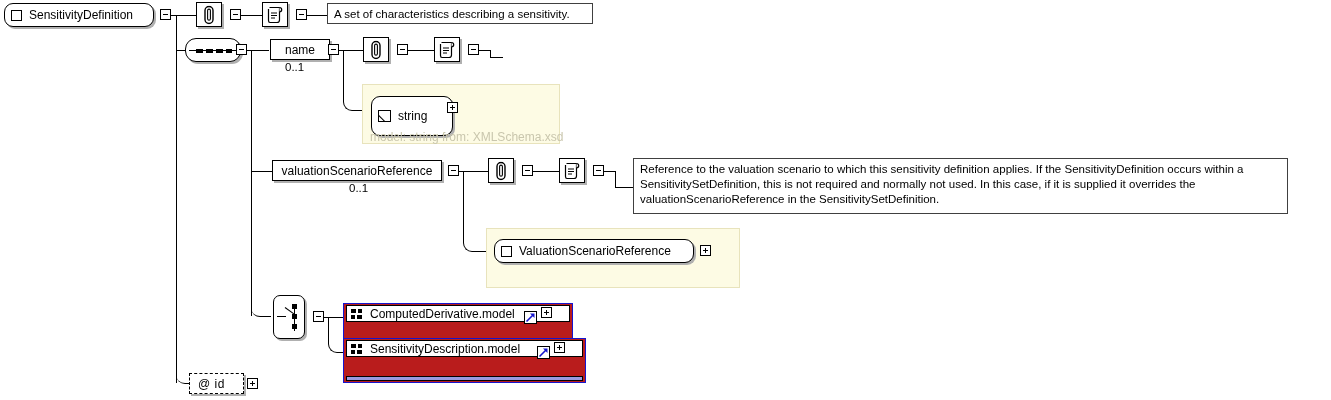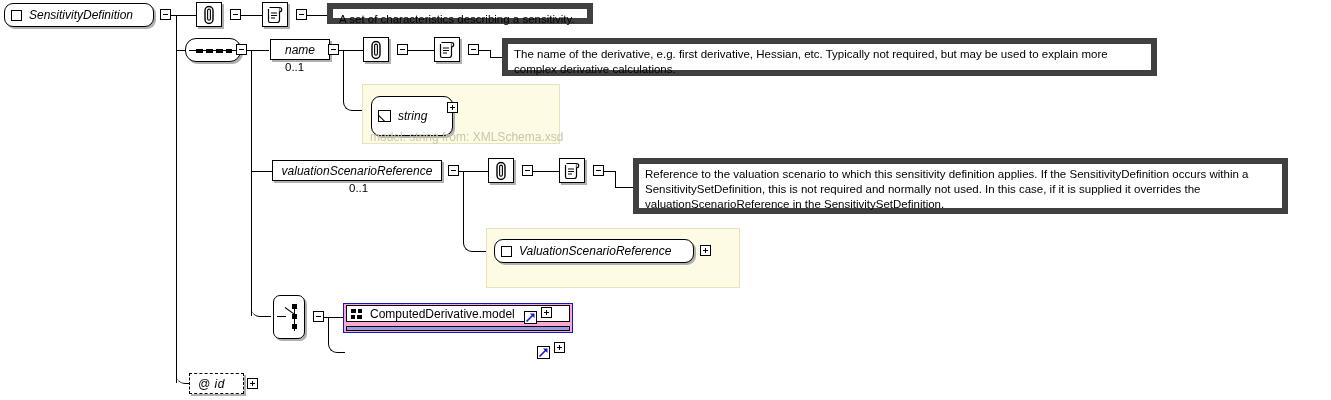--- a/index.html
+++ b/index.html
@@ -58,21 +58,21 @@
   }
   .exp.plus::after {
     content: "";
     position: absolute;
     left: 4px; top: 2px;
     width: 1px; height: 5px;
     background: #000;
   }
 
   
-  .shadow { box-shadow: 2px 2px 0 0 #b0b0b0; font-style: italic; }
+  .shadow { box-shadow: 2px 2px 0 0 #b0b0b0; }
 
   
   .elembox {
     position: absolute;
     background: #fff;
     border: 1px solid #000;
     border-radius: 9px;
     box-sizing: border-box;
     display: flex;
     align-items: center;
@@ -130,21 +130,21 @@
     width: 26px; height: 25px;
     background: #fff;
     border: 1px solid #000;
     box-sizing: border-box;
   }
 
   
   .docbox {
     position: absolute;
     background: #fff;
-    border: 6px solid #404040;
+    border: 1px solid #404040;
     box-sizing: border-box;
     padding: 3px 5px 2px 6px;
     font-size: 11.5px;
     line-height: 15px;
     white-space: pre-line;
   }
 
   
   .typepanel {
     position: absolute;
@@ -214,24 +214,24 @@
   .ch-vert {
     position: absolute;
     left: 20px; top: 10px;
     width: 1px; height: 25px;
     background: #000;
   }
 
   
   .groupbox {
     position: absolute;
-    background: #f9a8d4;
+    background: #b91c1c;
     border: 1px solid #1515cf;
     box-sizing: border-box;
-    height: 30px;
+    height: 45px;
   }
   .groupbox .inner {
     position: absolute;
     left: 2px; top: 1px;
     right: 2px;
     height: 17px;
     border: 1px solid #000;
     background: #fff;
     box-sizing: border-box;
     display: flex;
@@ -392,21 +392,20 @@
       <line x1="4" y1="9.5" x2="10" y2="9.5" stroke="#000" stroke-width="1"></line>
       <line x1="4" y1="12" x2="8" y2="12" stroke="#000" stroke-width="1"></line>
     </svg>
   </div>
   <div class="exp" style="left:468px; top:44px;"></div>
 
   <div class="hline" style="left:479px; top:50px; width:12px;"></div>
   <div class="vline" style="left:490px; top:50px; height:7px;"></div>
   <div class="hline" style="left:490px; top:57px; width:13px;"></div>
 
-  <div class="docbox" style="left:502px; top:38px; width:655px; height:38px;">The name of the derivative, e.g. first derivative, Hessian, etc. Typically not required, but may be used to explain more complex derivative calculations.</div>
 
   <div class="typepanel" style="left:362px; top:84px; width:198px; height:60px;"></div>
   <div class="elembox shadow" style="left:371px; top:96px; height:40px; width:82px;">
     <span class="pencil-icon"></span>
     <span>string</span>
   </div>
   <div class="exp plus" style="left:447px; top:102px;"></div>
   <div class="typefoot" style="left:370px; top:130px;">model: string from: XMLSchema.xsd</div>
 
   <div class="rectbox shadow" style="left:272px; top:160px; width:170px;">
@@ -475,20 +474,32 @@
     <div class="bluebar"></div>
   </div>
   <div class="linkarrow" style="left:524px; top:311px;">
     <svg width="11" height="11" viewBox="0 0 11 11">
       <line x1="1.5" y1="9.5" x2="8.5" y2="2.5" stroke="#1515cf" stroke-width="1.6"></line>
       <path d="M9.5 1.5 L9.5 6 L5 1.5 Z" fill="#1515cf"></path>
     </svg>
   </div>
   <div class="exp plus" style="left:541px; top:307px;"></div>
 
+  <div class="groupbox" style="left:343px; top:338px; width:243px;">
+    <div class="inner">
+      <span class="grp-icon">
+          <i></i>
+          <i></i>
+          <i></i>
+          <i></i>
+        </span>
+      <span>SensitivityDescription.model</span>
+    </div>
+    <div class="bluebar"></div>
+  </div>
   <div class="linkarrow" style="left:537px; top:346px;">
     <svg width="11" height="11" viewBox="0 0 11 11">
       <line x1="1.5" y1="9.5" x2="8.5" y2="2.5" stroke="#1515cf" stroke-width="1.6"></line>
       <path d="M9.5 1.5 L9.5 6 L5 1.5 Z" fill="#1515cf"></path>
     </svg>
   </div>
   <div class="exp plus" style="left:554px; top:342px;"></div>
 
   <div class="attrbox shadow" style="left:189px; top:373px; width:55px;">
     <span>@ id</span>

